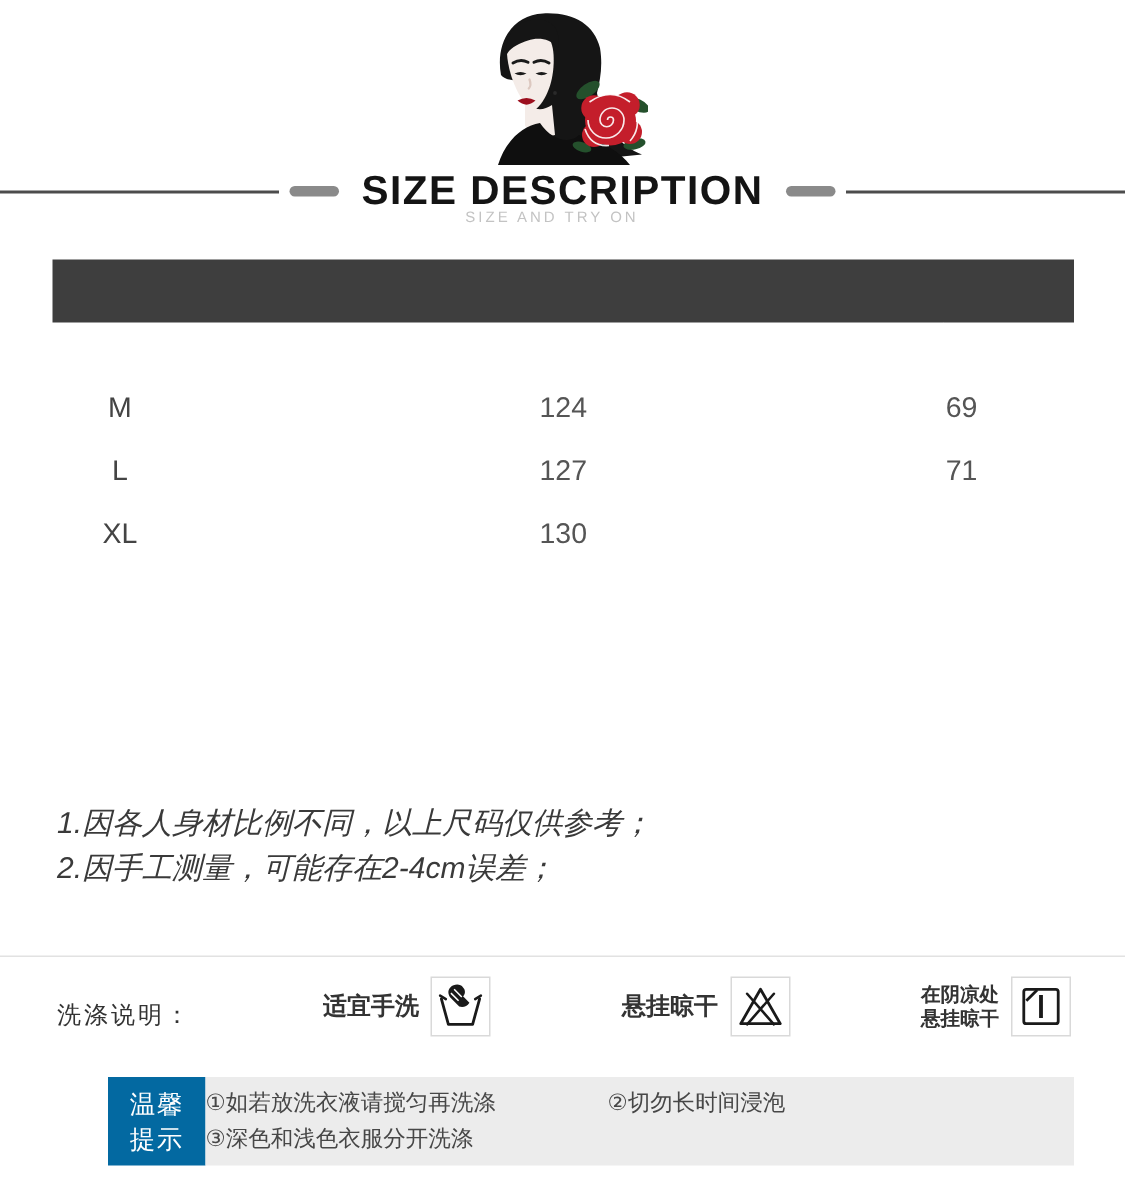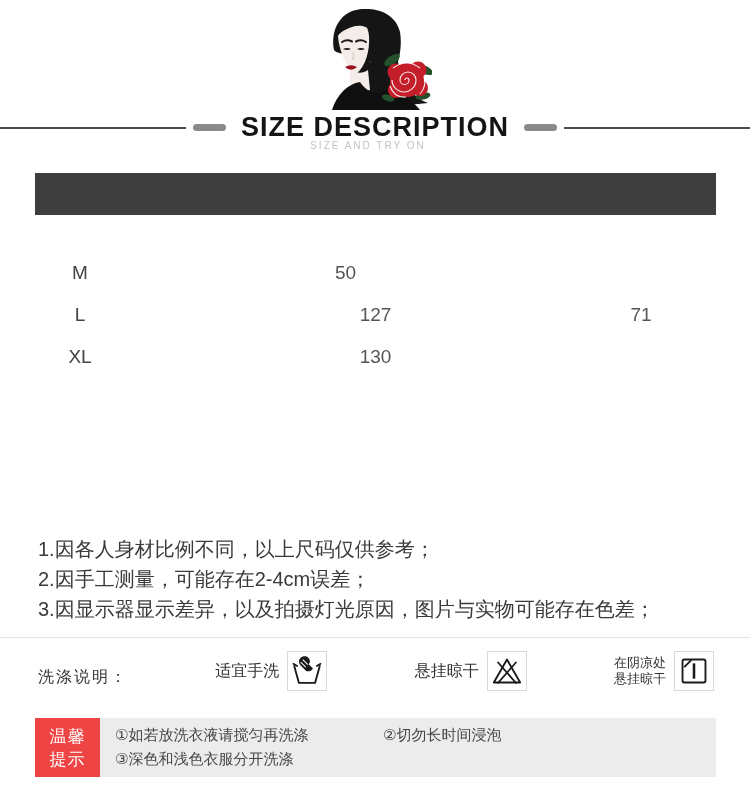--- a/index.html
+++ b/index.html
@@ -26,44 +26,44 @@
   .trow { display:grid; grid-template-columns:90px 1fr 150px; align-items:center; height:42px; }
   .thead { background:#3e3e3e; color:#ffffff; font-size:20px; }
   .tbody { padding-top:8px; }
   .tbody .trow { font-size:19px; color:#555555; }
   .cell { text-align:center;margin-top:39px; }
   .c2 { padding-left:60px; }
   .tbody .c1 { color:#444444; }
 
   
   .notes { position:absolute; top:534px; left:38px; font-size:20px; color:#3a3a3a; line-height:30px; }
-  .note-line { white-space:nowrap; }
+  .note-line { white-space:nowrap;font-style:italic; }
 
   
   .divider { position:absolute; top:637px; left:0; width:750px; height:1px; background:#e2e2e2; }
 
   
   .care-row { position:absolute; top:650px; left:38px; width:676px; height:42px;
               display:flex; align-items:center; justify-content:space-between; }
   .care-label { font-size:16px; color:#333333; letter-spacing:2px; flex:0 0 auto;margin-top:12px; }
-  .care-item { display:flex; align-items:center; gap:8px; }
+  .care-item { display:flex; align-items:center; gap:8px;font-weight:bold; }
   .care-text { font-size:16px; color:#333333; white-space:nowrap; }
   .care-text.small { font-size:13px; line-height:16px; }
   .care-text.small span { display:block;text-align:right; }
   .icon-box { width:40px; height:40px; border:1px solid #d9d9d9; background:#ffffff;
               display:flex; align-items:center; justify-content:center; box-sizing:border-box; }
   .icon-box svg { width:34px; height:34px; }
 
   
   .tips { position:absolute; top:718px; left:35px; width:681px; height:59px; display:flex; }
-  .tips-title { width:65px; flex:0 0 auto; background:#ef4444; color:#ffffff;
+  .tips-title { width:65px; flex:0 0 auto; background:#0369a1; color:#ffffff;
                 display:flex; flex-direction:column; justify-content:center; align-items:center;
-                font-size:17px; line-height:23px; letter-spacing:1px; }
+                font-size:17px; line-height:23px; letter-spacing:1px;margin-left:37px; }
   .tips-body { flex:1; background:#ececec; display:grid; grid-template-columns:268px 1fr;
-               align-content:center; row-gap:5px; padding-left:15px;
+               align-content:center; row-gap:5px; 
                font-size:15px; color:#474747; }
 </style>
 </head>
 <body>
 
 <div>
 
   <svg class="illustration" viewBox="0 0 104 104" xmlns="http://www.w3.org/2000/svg">
 
     <path d="M6 44 C2 22 14 4 34 3 C54 2 68 10 72 26 C74 38 72 48 70 56 C72 70 78 82 88 90 C93 94 97 96 100 97 L30 104 C34 95 37 89 38 83 C26 74 22 60 24 48 C14 48 8 47 6 44 Z" fill="#151515"></path>
@@ -120,38 +120,38 @@
 
 <div class="size-table">
   <div class="trow thead">
     <div class="cell c1">尺码</div>
     <div class="cell c2">胸围</div>
     <div class="cell c3">衣长</div>
   </div>
   <div class="tbody">
     <div class="trow">
       <div class="cell c1">M</div>
-      <div class="cell c3">50</div>
+      <div class="cell c2">124</div>
+      <div class="cell c3">69</div>
     </div>
     <div class="trow">
       <div class="cell c1">L</div>
       <div class="cell c2">127</div>
       <div class="cell c3">71</div>
     </div>
     <div class="trow">
       <div class="cell c1">XL</div>
       <div class="cell c2">130</div>
     </div>
   </div>
 </div>
 
 <div class="notes">
   <div class="note-line">1.因各人身材比例不同，以上尺码仅供参考；</div>
   <div class="note-line">2.因手工测量，可能存在2-4cm误差；</div>
-  <div class="note-line">3.因显示器显示差异，以及拍摄灯光原因，图片与实物可能存在色差；</div>
 </div>
 
 <div class="divider"></div>
 
 <div class="care-row">
   <div class="care-label">洗涤说明：</div>
 
   <div class="care-item">
     <div class="care-text">适宜手洗</div>
     <div class="icon-box">

